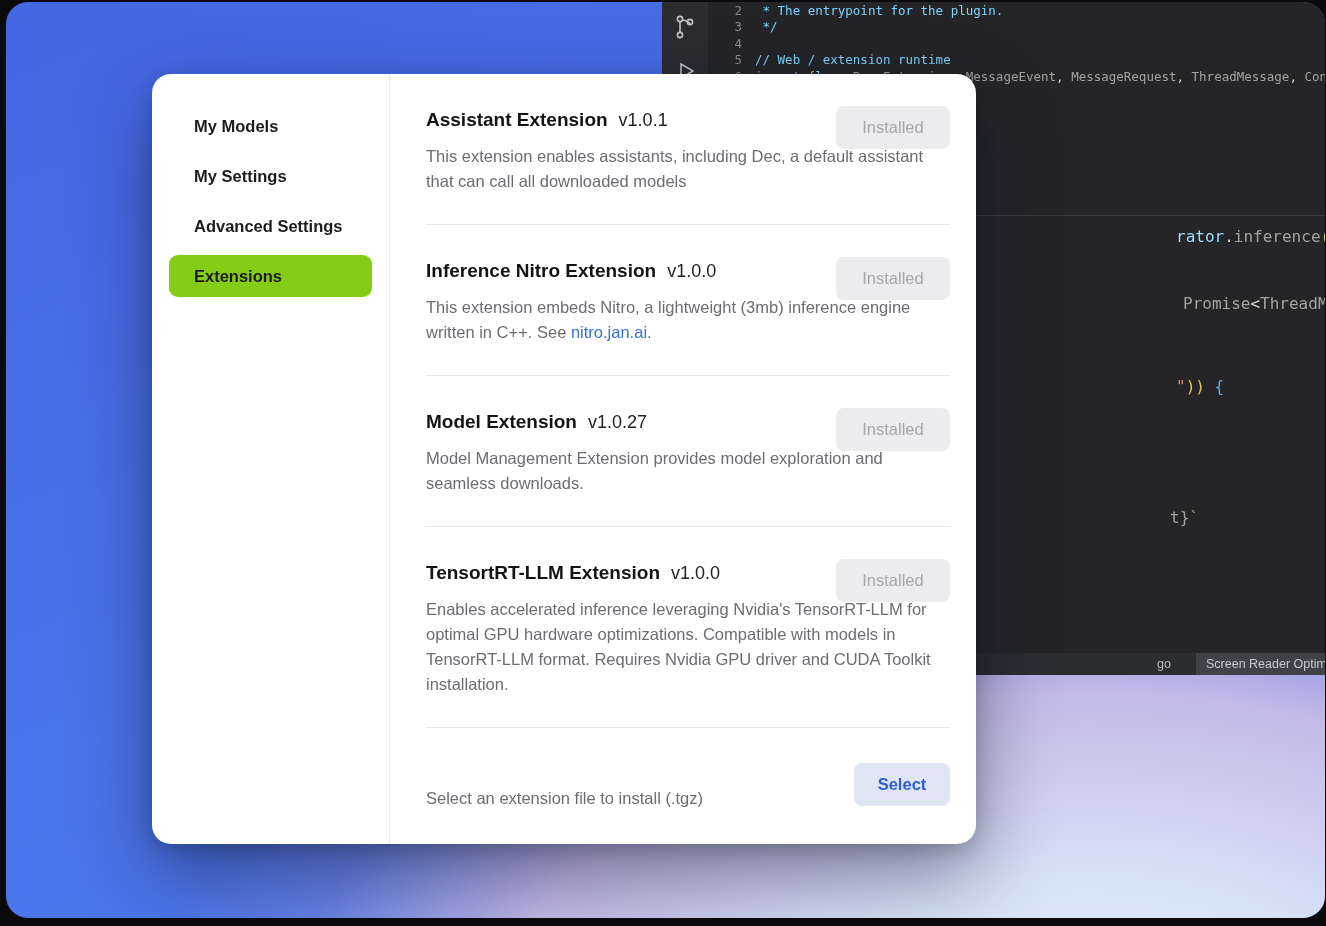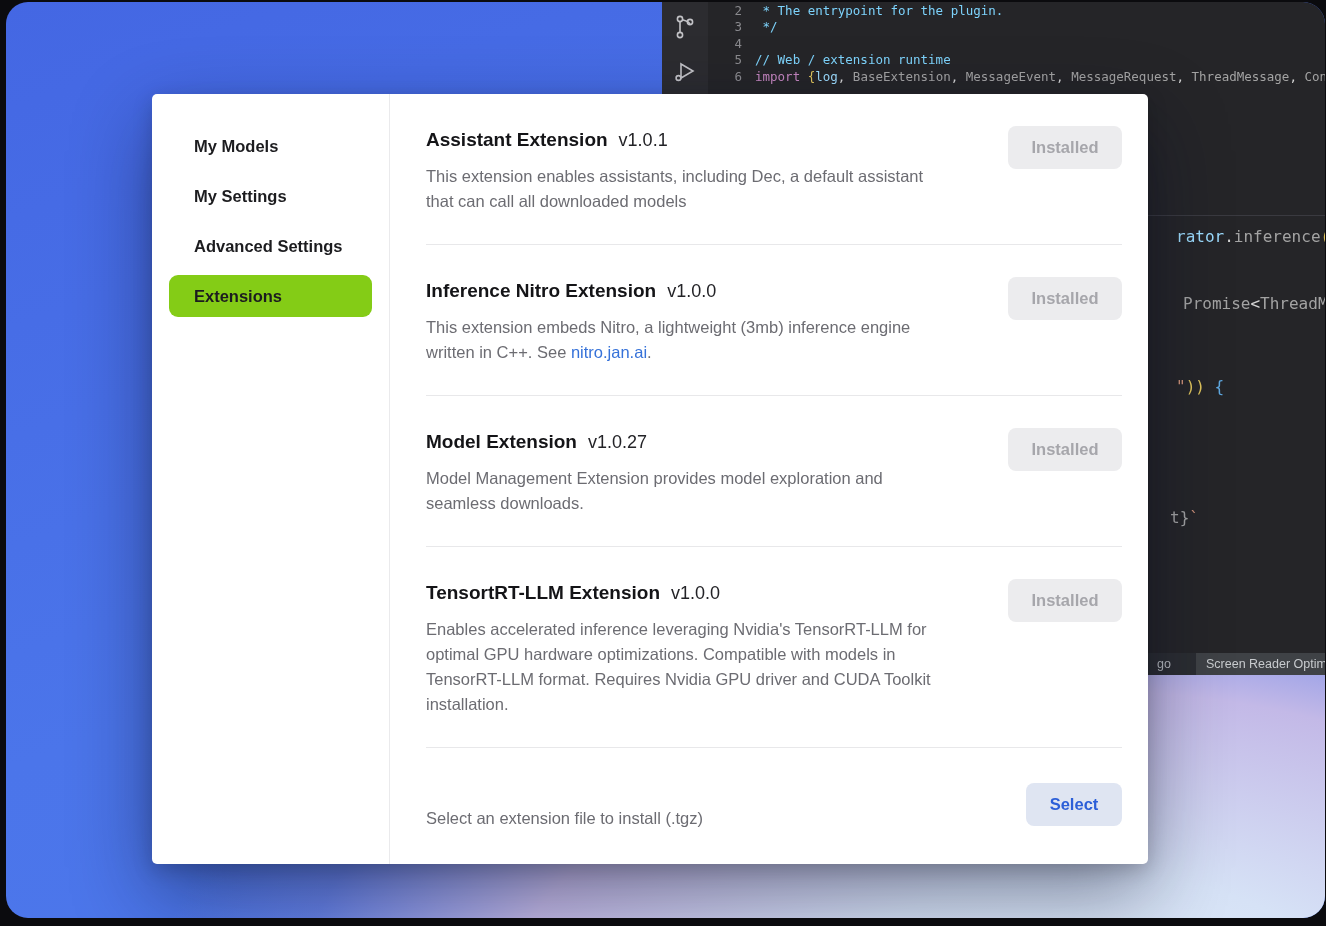--- a/index.html
+++ b/index.html
@@ -25,40 +25,40 @@
   .sticky-line{position:absolute;left:300px;right:0;top:213px;height:1px;background:#3a3a40;}
   .tok-comment{color:#7dd3fc}.tok-keyword{color:#C586C0}.tok-type{color:#a3a3a3}
   .tok-var{color:#9CDCFE}.tok-plain{color:#d4d4d4}.tok-brace{color:#e0c55c}
   .tok-brace-blue{color:#5fa8e0}.tok-string{color:#CE9178}
   .status-bar{position:absolute;left:0;right:0;bottom:0;height:22px;background:#2b2d31;
     font-size:12.5px;color:#babdc1;}
   .sb-frag{position:absolute;left:495px;top:0;line-height:22px;}
   .sb-seg{position:absolute;left:534px;right:0;top:0;bottom:0;background:#3f4246;
     padding:0 10px;line-height:22px;color:#c8cbce;white-space:nowrap;overflow:hidden;}
   
-  .modal{position:absolute;left:146px;top:92px;width:996px;height:770px;background:#ffffff;
-    border-radius:5px;box-shadow:0 30px 80px rgba(10,15,40,.45),0 6px 20px rgba(0,0,0,.18);
+  .modal{position:absolute;left:146px;top:72px;width:824px;height:770px;background:#ffffff;
+    border-radius:19px;box-shadow:0 30px 80px rgba(10,15,40,.45),0 6px 20px rgba(0,0,0,.18);
     display:flex;overflow:hidden;}
   .sidebar{width:238px;flex:0 0 auto;border-right:1px solid #eaeaec;padding-top:31px;box-sizing:border-box;}
   .side-item{margin:0 17px 8px;height:42px;border-radius:9px;display:flex;align-items:center;
     padding-left:25px;font-size:16.5px;font-weight:700;color:#1c1c1f;cursor:pointer;}
   .side-item.active{background:#84cc16;}
   .content{flex:1 1 auto;padding:0 26px 0 36px;box-sizing:border-box;}
   .entry{position:relative;padding:34px 0 30px;border-bottom:1px solid #e8e8ea;}
   .entry:last-child{border-bottom:none;padding-top:36px;padding-bottom:20px;}
   .entry-head{font-size:19px;line-height:24px;color:#141417;}
   .ext-name{font-weight:700;}
   .ext-ver{font-weight:400;margin-left:11px;color:#232327;font-size:18px;}
   .entry-desc{margin:12px 0 0;font-size:16.5px;line-height:25px;color:#6c6c72;
     white-space:pre-line;max-width:600px;}
   .entry:last-child .entry-desc{margin-top:22px;}
   .desc-link{color:#3672d9;text-decoration:none;cursor:pointer;}
   .entry-btn{position:absolute;right:0;top:32px;height:43px;border:none;border-radius:8px;
     font-family:"Liberation Sans",sans-serif;font-size:16.5px;}
-  .entry-btn.installed{width:114px;background:#ececee;color:#a6a6ab;font-weight:700;}
+  .entry-btn.installed{width:114px;background:#ececee;color:#a6a6ab;font-weight:400;}
   .entry-btn.select{width:96px;background:#dfe5f2;color:#2c5fd8;font-weight:700;cursor:pointer;}
   .entry:last-child .entry-btn{top:35px;}
 </style>
 </head>
 <body>
 
 <div class="window">
   <div class="bg-glow"></div>
 
   <div class="editor">

